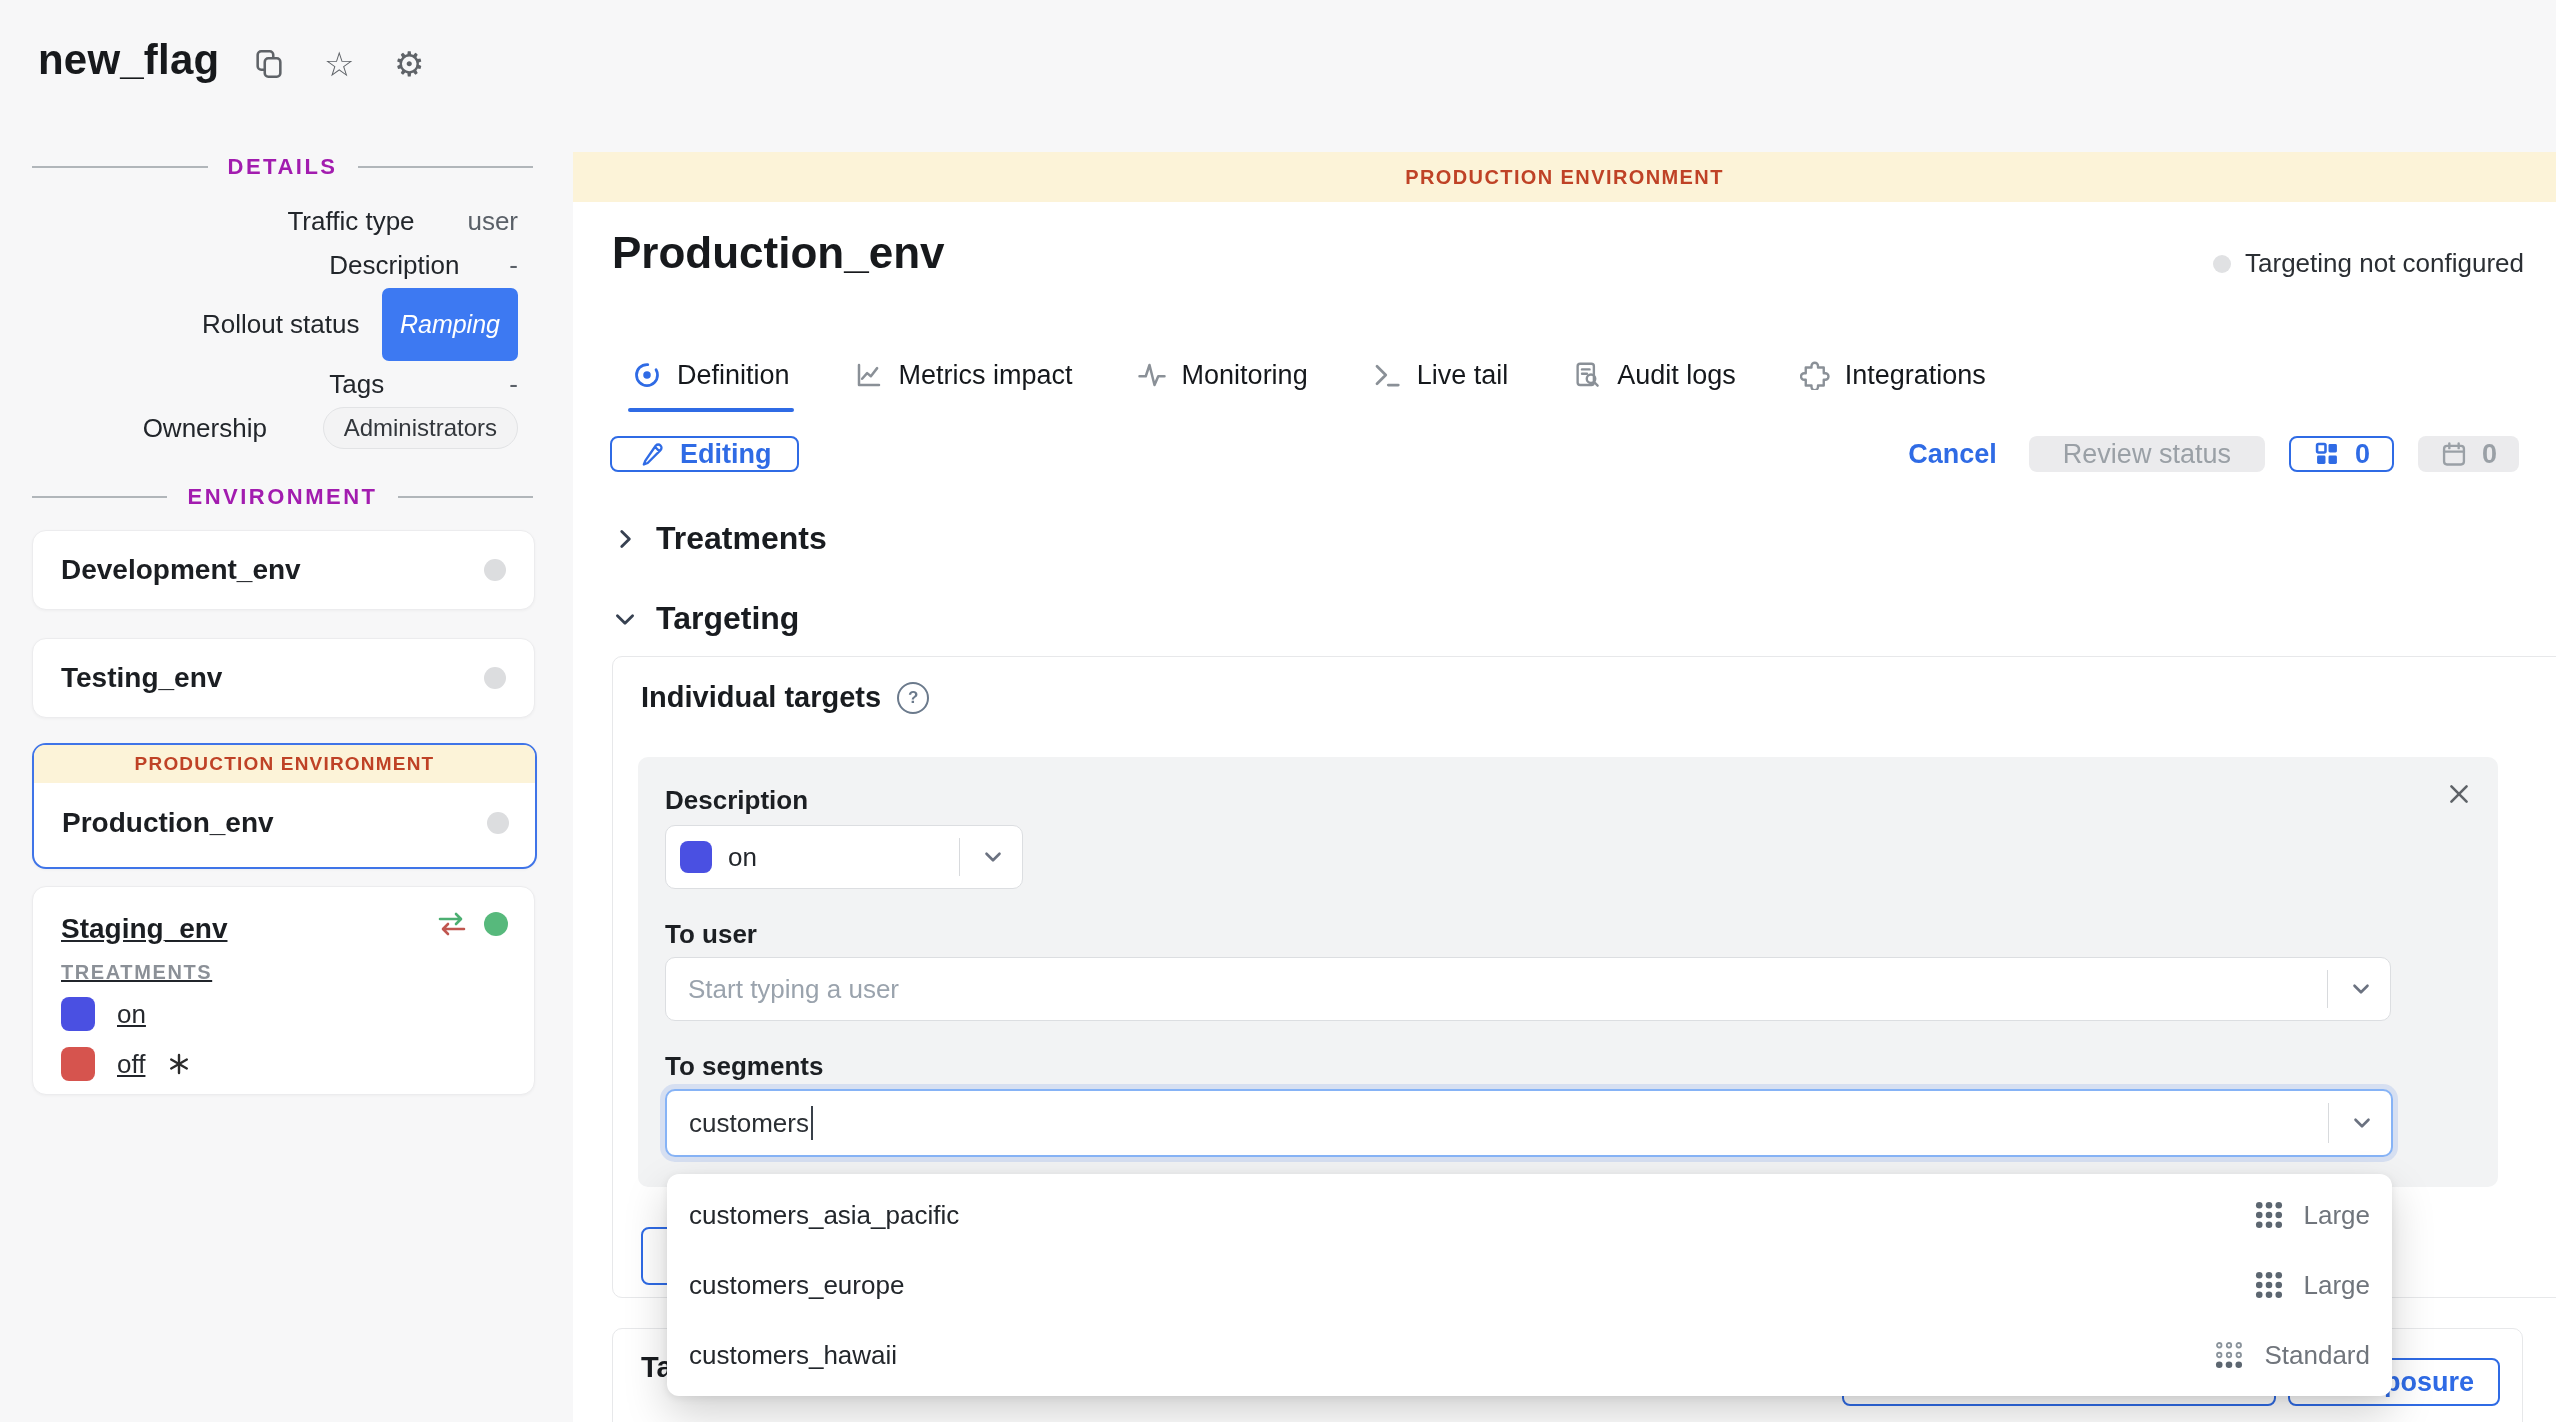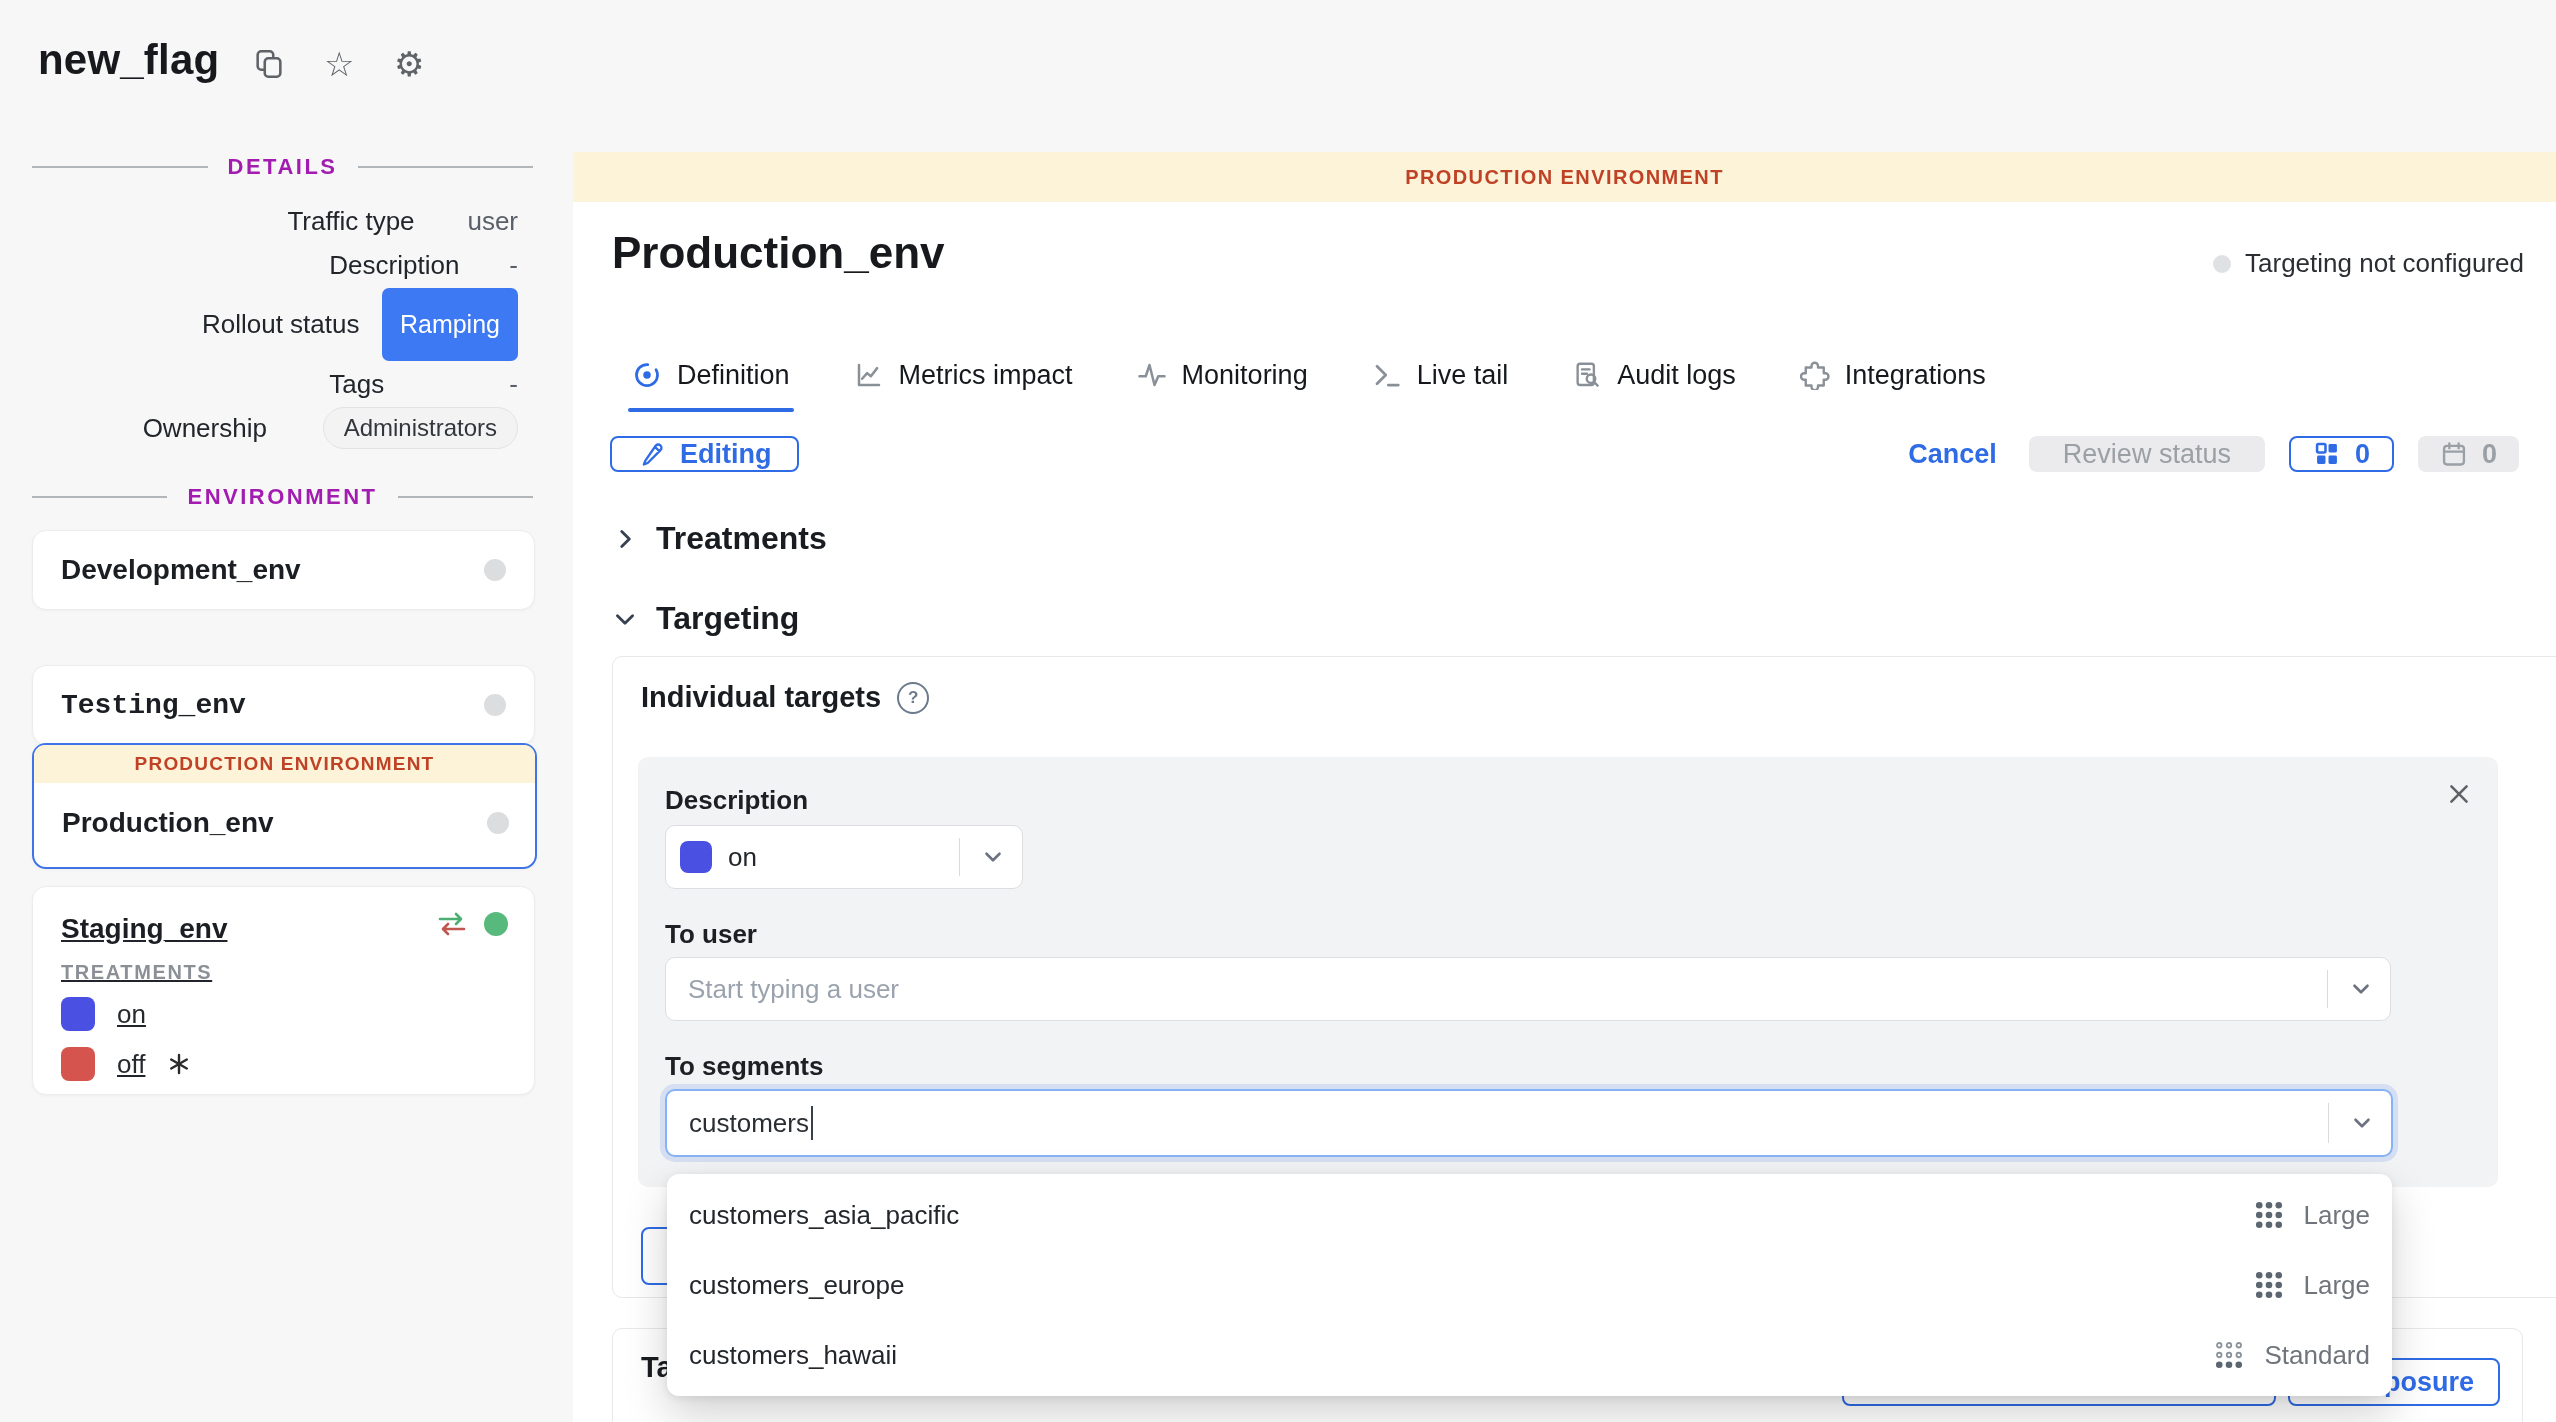--- a/index.html
+++ b/index.html
@@ -17,31 +17,31 @@
   .divider-heading{position:absolute;left:32px;width:501px;display:flex;align-items:center;gap:20px;}
   .divider-heading .line{flex:1;height:2px;background:#9aa0a6;opacity:.75;}
   .divider-heading .dh-label{font-size:22px;font-weight:600;letter-spacing:2.5px;color:#a21caf;}
   .dh-details{top:154px;} .dh-env{top:484px;}
 
   .details-rows{position:absolute;left:48px;top:200px;width:470px;display:flex;flex-direction:column;}
   .drow{display:flex;align-items:center;min-height:42px;margin-bottom:2px;justify-content:flex-end;}
   .drow .dlabel{width:180px;font-size:26px;color:#22262b;}
   .drow .dvalue{font-size:26px;color:#5a6068;}
   .badge-ramping{display:inline-block;background:#3d79f2;color:#fff;font-size:25px;font-weight:500;
-                 padding:22px 18px;border-radius:7px;}
+                 padding:22px 18px;border-radius:7px;font-style:italic;}
   .chip{display:inline-block;background:#f3f3f4;border:1.5px solid #e2e3e5;color:#33373c;
         font-size:24px;padding:6px 20px;border-radius:999px;}
 
   .env-card{position:absolute;left:32px;width:501px;background:#fff;border:1.5px solid #ececee;
             border-radius:14px;box-shadow:0 1px 3px rgba(0,0,0,.04);cursor:pointer;}
   .env-name{font-size:28px;font-weight:700;color:#1b1e22;}
   .dot{border-radius:50%;}
   .dot-gray{width:22px;height:22px;background:#dcdddf;}
   .dot-green{width:24px;height:24px;background:#57b97c;}
-  .card-dev{top:530px;height:78px;} .card-test{top:665px;height:78px;font-family:Liberation Mono, monospace;}
+  .card-dev{top:530px;height:78px;} .card-test{top:638px;height:78px;}
   .card-simple-inner{position:relative;height:100%;display:flex;align-items:center;}
   .card-simple-inner .env-name{margin-left:28px;}
   .card-simple-inner .dot{position:absolute;right:28px;}
   .card-prod{top:743px;height:122px;border:2px solid #3f74e8;}
   .prod-mini-banner{height:38px;background:#fcf3d8;border-radius:11px 11px 0 0;display:flex;align-items:center;justify-content:center;
                     font-size:19px;font-weight:700;letter-spacing:1.2px;color:#bf4226;}
   .card-prod-body{position:relative;height:80px;display:flex;align-items:center;}
   .card-prod-body .env-name{margin-left:28px;}
   .card-prod-body .dot{position:absolute;right:26px;}
   .card-staging{top:886px;height:207px;text-decoration:underline;}

